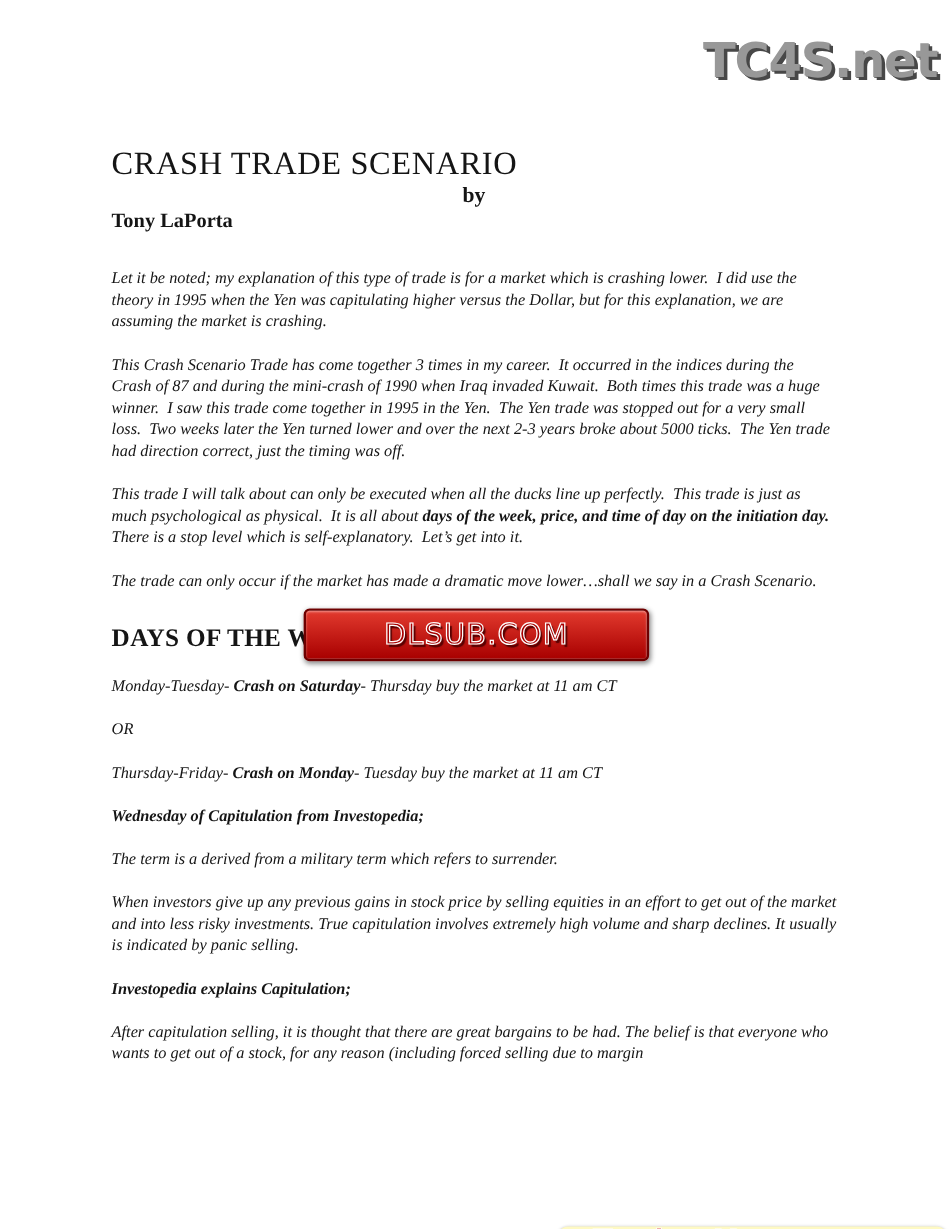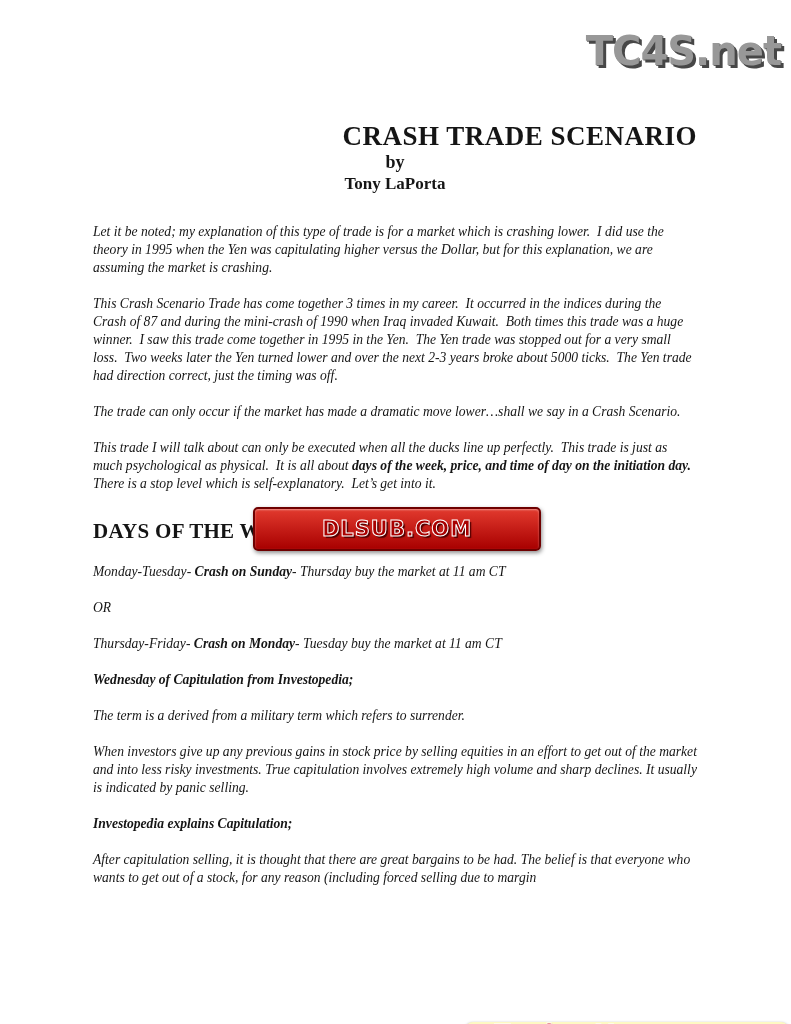--- a/index.html
+++ b/index.html
@@ -30,34 +30,34 @@
 
   .doc {
     position: absolute;
     left: 93px;
     right: 94px;
     top: 88px;
   }
 
   .doc-title {
     margin: 0;
-    text-align: right;
+    text-align: left;
     font-size: 27px;
     line-height: 32px;
-    font-weight: bold;
+    font-weight: normal;
     letter-spacing: 0.5px;
   }
   .byline {
     text-align: center;
     font-weight: bold;
     font-size: 18px;
     line-height: 21px;
   }
   .author {
-    text-align: center;
+    text-align: left;
     font-weight: bold;
     font-size: 17px;
     line-height: 22px;
   }
 
   .doc p {
     font-size: 13.6px;
     line-height: 18px;
     margin: 18px 0 0 0;
     white-space: pre-wrap;
@@ -91,22 +91,22 @@
     border: 2px solid #6e0000;
     border-radius: 5px;
     box-shadow: 1px 2px 4px rgba(0,0,0,0.45), inset 0 1px 2px rgba(255,255,255,0.45);
     display: flex;
     align-items: center;
     justify-content: center;
     z-index: 5;
   }
   .dlsub-badge span {
     font-family: "DejaVu Sans", sans-serif;
-    font-weight: 700;
-    font-size: 21px;
+    font-weight: 400;
+    font-size: 24px;
     letter-spacing: 1px;
     color: #a80000;
     -webkit-text-stroke: 1px #ffffff;
     text-shadow: 2px 2px 1px #550000;
   }
 
   
   .bottom-banner {
     position: absolute;
     right: 2px;
@@ -140,32 +140,32 @@
   <div class="doc">
 
     <h1 class="doc-title">CRASH TRADE SCENARIO</h1>
     <div class="byline">by</div>
     <div class="author">Tony LaPorta</div>
 
     <p class="first">Let it be noted; my explanation of this type of trade is for a market which is crashing lower.  I did use the theory in 1995 when the Yen was capitulating higher versus the Dollar, but for this explanation, we are assuming the market is crashing.</p>
 
     <p>This Crash Scenario Trade has come together 3 times in my career.  It occurred in the indices during the Crash of 87 and during the mini-crash of 1990 when Iraq invaded Kuwait.  Both times this trade was a huge winner.  I saw this trade come together in 1995 in the Yen.  The Yen trade was stopped out for a very small loss.  Two weeks later the Yen turned lower and over the next 2-3 years broke about 5000 ticks.  The Yen trade had direction correct, just the timing was off.</p>
 
+    <p><span>This trade I will talk about can only be executed when all the ducks line up perfectly.  This trade is just as much psychological as physical.  It is all about </span><strong>days of the week, price, and time of day on the initiation day.</strong><span>  There is a stop level which is self-explanatory.  Let’s get into it.</span></p>
+
     <p>The trade can only occur if the market has made a dramatic move lower…shall we say in a Crash Scenario.</p>
-
-    <p><span>This trade I will talk about can only be executed when all the ducks line up perfectly.  This trade is just as much psychological as physical.  It is all about </span><strong>days of the week, price, and time of day on the initiation day.</strong><span>  There is a stop level which is self-explanatory.  Let’s get into it.</span></p>
 
     <div class="section-heading-row">
       <h2 class="section-heading">DAYS OF THE W</h2>
       <div class="dlsub-badge">
         <span>DLSUB.COM</span>
       </div>
     </div>
 
-    <p><span>Monday-Tuesday- </span><strong>Crash on Sunday</strong><span>- Thursday buy the market at 11 am CT</span></p>
+    <p><span>Monday-Tuesday- </span><strong>Crash on Saturday</strong><span>- Thursday buy the market at 11 am CT</span></p>
 
     <p>OR</p>
 
     <p><span>Thursday-Friday- </span><strong>Crash on Monday</strong><span>- Tuesday buy the market at 11 am CT</span></p>
 
 
     <p class="bold-line">Wednesday of Capitulation from Investopedia;</p>
 
     <p>The term is a derived from a military term which refers to surrender.</p>
 

